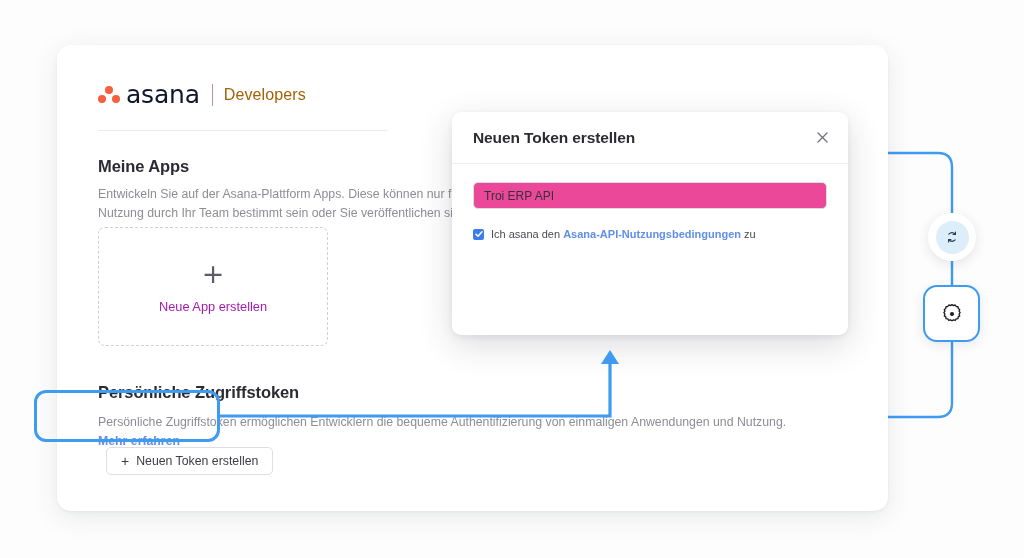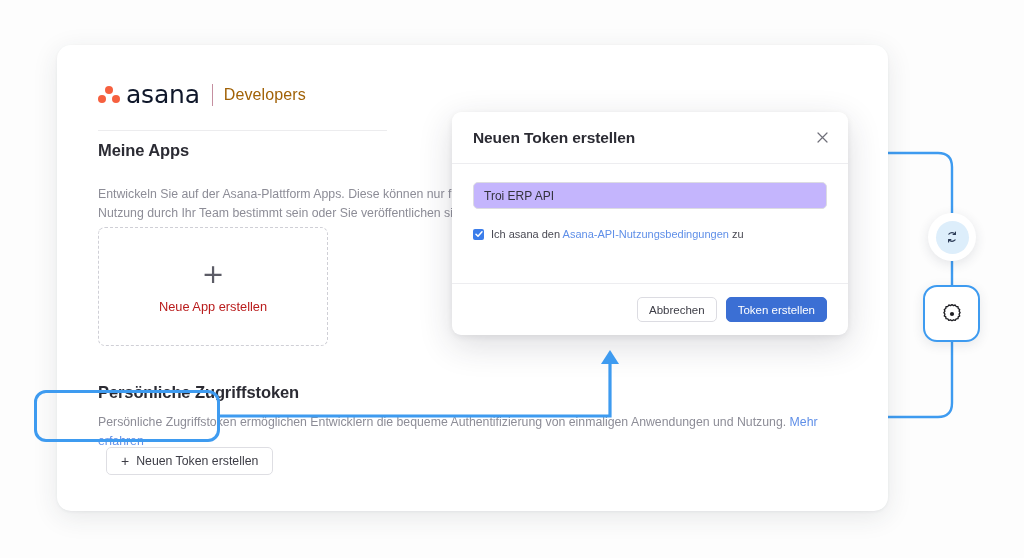--- a/index.html
+++ b/index.html
@@ -47,39 +47,39 @@
 
   
   .sec-title {
     position:absolute; left:41px;
     font-size:16.5px; font-weight:700; color:#2b2b33; letter-spacing:-.1px;
   }
   .sec-desc {
     position:absolute; left:41px;
     font-size:12.3px; color:#8d8d97; line-height:19px;
   }
-  #apps-title { top:96px; }
+  #apps-title { top:112px; }
   #apps-desc  { top:140px; width:400px; }
   #pat-title  { top:338px; }
   #pat-desc   { top:368px; width:720px; }
-  .link { color:#5f8fe8; }
+  .link { color:#5f8fe8;font-weight:bold; }
 
   
   .newapp {
     position:absolute; left:41px; top:182px;
     width:230px; height:119px;
     border:1.4px dashed #cfcfd6; border-radius:7px;
     display:flex; flex-direction:column; align-items:center; justify-content:center;
     background:#fff;
   }
   .newapp .plus {
     font-size:27px; color:#5c5c66; line-height:1; font-weight:400;
     margin-bottom:12px; font-family:"DejaVu Sans", sans-serif;
   }
-  .newapp .lbl { font-size:12.8px; color:#b91c1c; }
+  .newapp .lbl { font-size:12.8px; color:#a21caf; }
 
   
   .pat-btn {
     position:absolute; left:49px; top:402px;
     height:28px; padding:0 14px;
     display:inline-flex; align-items:center; gap:7px;
     background:#fff; border:1px solid #dedee3; border-radius:5px;
     font-size:12.3px; color:#3d3d46; white-space:nowrap;
   }
   .pat-btn .p { font-size:14px; color:#3d3d46; line-height:1; }
@@ -110,21 +110,21 @@
     width:20px; height:20px; display:flex; align-items:center; justify-content:center;
     color:#6f6f79; font-size:15px; line-height:1; cursor:pointer;
     font-family:"DejaVu Sans", sans-serif;
   }
   .modal-body { padding:18px 21px 0 21px; }
   .field-label { font-size:10.8px; color:#84848e; margin-bottom:7px; }
   .token-input {
     width:100%; height:27px;
     border:1px solid #dcdce2; border-radius:5px;
     padding:0 10px; font-size:12px; color:#33333c;
-    font-family:"Liberation Sans", sans-serif; background:#c4b5fd; outline:none;
+    font-family:"Liberation Sans", sans-serif; background:#ec4899; outline:none;
   }
   .agree { display:flex; align-items:center; margin-top:19px; gap:7px; }
   .cbx {
     width:11px; height:11px; border-radius:2px; background:#3b7dea;
     display:flex; align-items:center; justify-content:center; flex:0 0 auto;
   }
   .cbx svg { display:block; }
   .agree-txt { font-size:11px; color:#4a4a54; }
   .agree-txt .link { color:#5f8fe8; }
 
@@ -231,24 +231,20 @@
       <div class="agree">
         <span class="cbx">
           <svg width="8" height="8" viewBox="0 0 8 8">
             <path d="M1 4.2 L3 6.2 L7 1.8" stroke="#ffffff" stroke-width="1.5" fill="none" stroke-linecap="round" stroke-linejoin="round"></path>
           </svg>
         </span>
         <span class="agree-txt"><span>Ich asana den </span><span class="link">Asana-API-Nutzungsbedingungen</span><span> zu</span></span>
       </div>
     </div>
 
-    <div class="modal-foot">
-      <div class="btn btn-sec">Abbrechen</div>
-      <div class="btn btn-pri">Token erstellen</div>
-    </div>
   </div>
 
   <div class="sync-circle">
     <span class="sync-inner">
       <svg width="14" height="14" viewBox="0 0 16 16">
         <path d="M11.6 4.6 A5 5 0 0 0 4.4 4.6" stroke="#2b3a55" stroke-width="1.3" fill="none" stroke-linecap="round"></path>
         <path d="M4.4 11.4 A5 5 0 0 0 11.6 11.4" stroke="#2b3a55" stroke-width="1.3" fill="none" stroke-linecap="round"></path>
         <path d="M11.9 2.3 L11.9 5.0 L9.3 5.0" stroke="#2b3a55" stroke-width="1.3" fill="none" stroke-linecap="round" stroke-linejoin="round"></path>
         <path d="M4.1 13.7 L4.1 11.0 L6.7 11.0" stroke="#2b3a55" stroke-width="1.3" fill="none" stroke-linecap="round" stroke-linejoin="round"></path>
       </svg>

